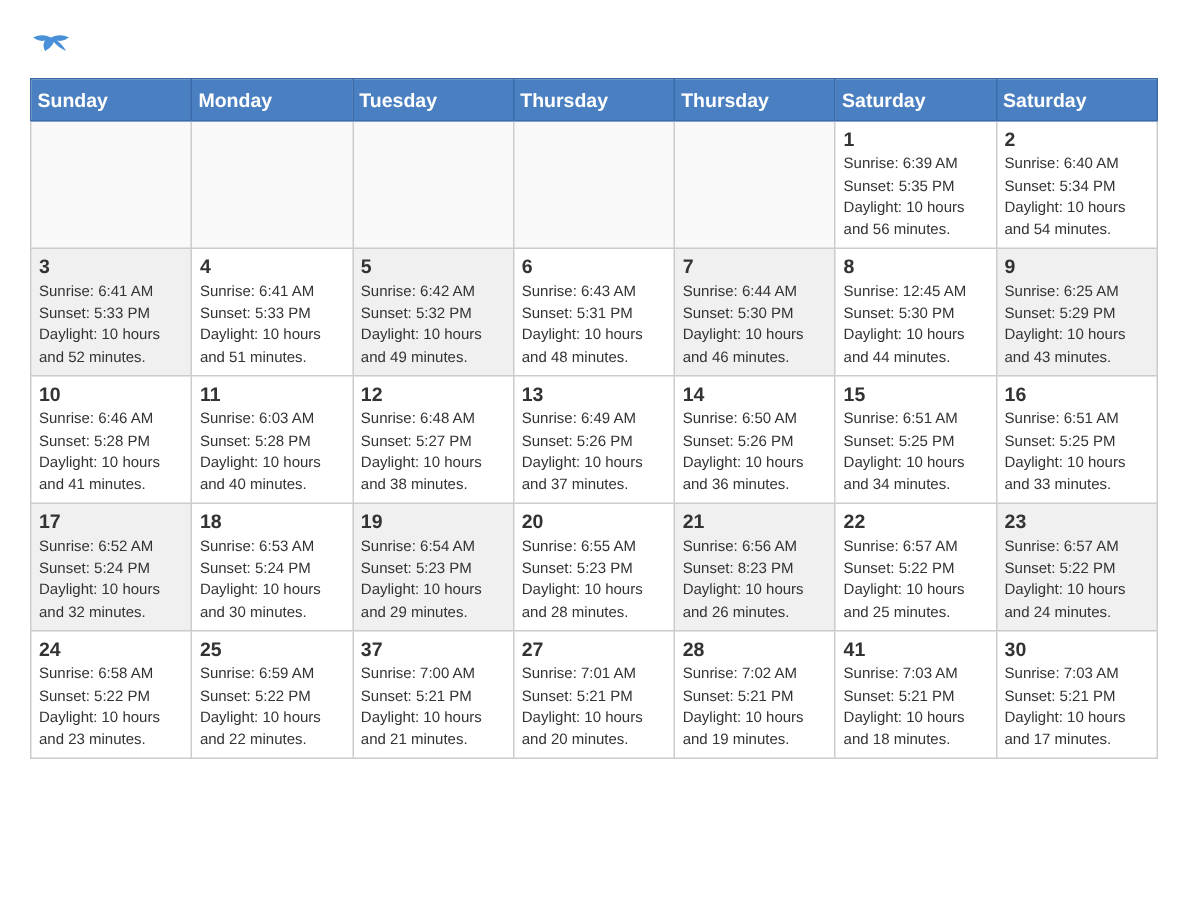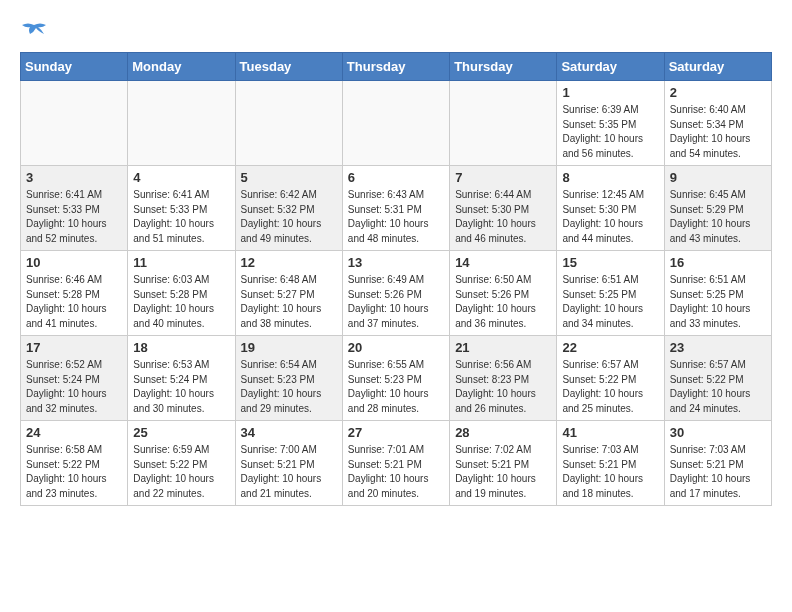--- a/index.html
+++ b/index.html
@@ -154,21 +154,21 @@
 Daylight: 10 hours and 46 minutes.</div>
         </td>
         <td>
           <div class="day-num">8</div>
           <div class="day-info">Sunrise: 12:45 AM
 Sunset: 5:30 PM
 Daylight: 10 hours and 44 minutes.</div>
         </td>
         <td class="shaded">
           <div class="day-num">9</div>
-          <div class="day-info">Sunrise: 6:45 AM
+          <div class="day-info">Sunrise: 6:25 AM
 Sunset: 5:29 PM
 Daylight: 10 hours and 43 minutes.</div>
         </td>
       </tr>
       <tr>
         <td>
           <div class="day-num">10</div>
           <div class="day-info">Sunrise: 6:46 AM
 Sunset: 5:28 PM
 Daylight: 10 hours and 41 minutes.</div>
@@ -261,21 +261,21 @@
 Sunset: 5:22 PM
 Daylight: 10 hours and 23 minutes.</div>
         </td>
         <td>
           <div class="day-num">25</div>
           <div class="day-info">Sunrise: 6:59 AM
 Sunset: 5:22 PM
 Daylight: 10 hours and 22 minutes.</div>
         </td>
         <td>
-          <div class="day-num">34</div>
+          <div class="day-num">37</div>
           <div class="day-info">Sunrise: 7:00 AM
 Sunset: 5:21 PM
 Daylight: 10 hours and 21 minutes.</div>
         </td>
         <td>
           <div class="day-num">27</div>
           <div class="day-info">Sunrise: 7:01 AM
 Sunset: 5:21 PM
 Daylight: 10 hours and 20 minutes.</div>
         </td>

